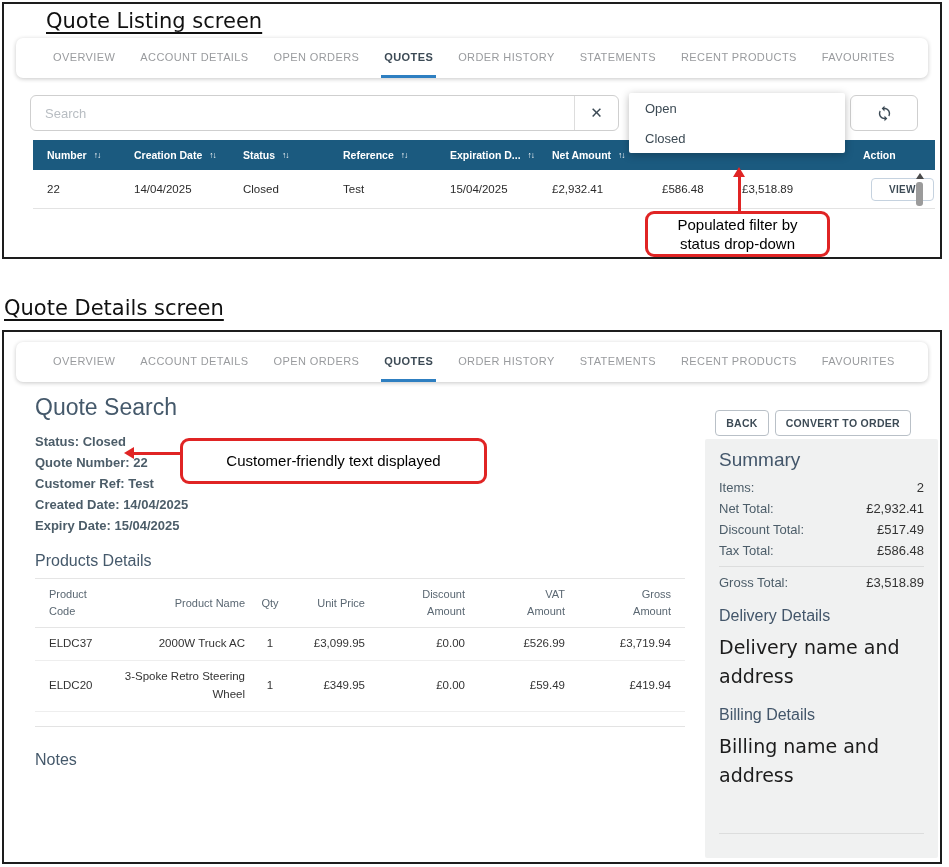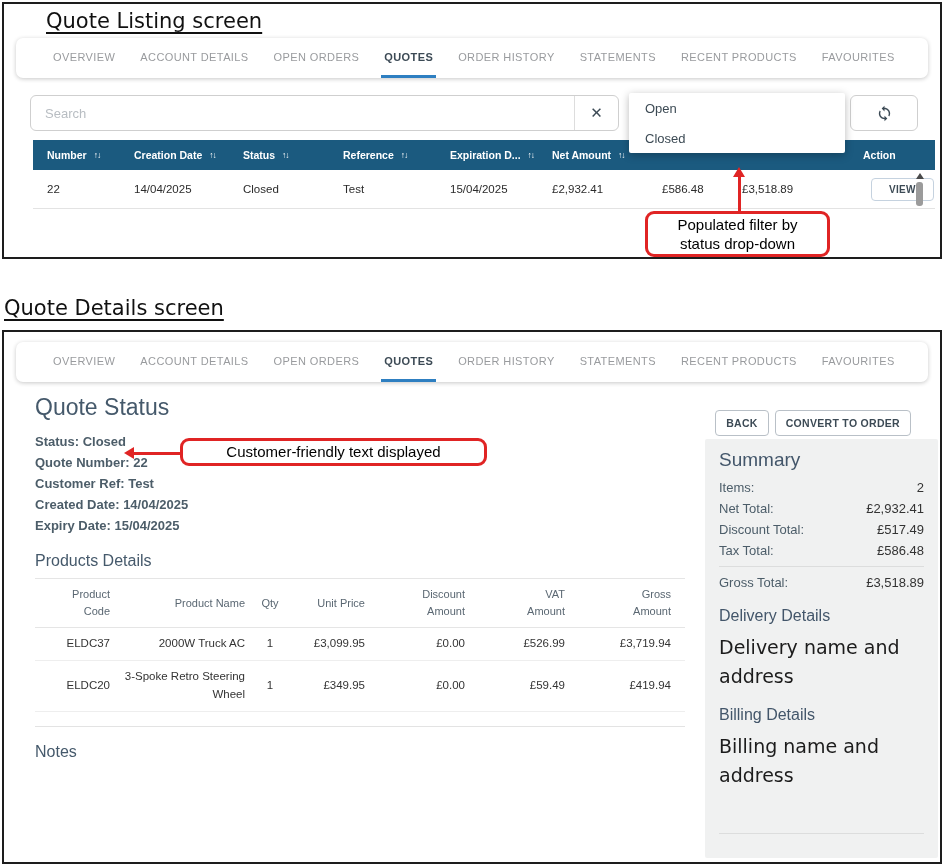--- a/index.html
+++ b/index.html
@@ -61,42 +61,42 @@
   .s2-left{position:absolute;left:31px;top:62px;width:652px;}
   .page-heading{margin:0;font-size:23px;font-weight:400;color:#45596b;}
   .info-line{margin:0;font-size:13px;color:#4c5d69;line-height:21px;font-weight:600;}
   .info-block{margin-top:10px;}
   .sec-heading{margin:0;font-size:16px;font-weight:400;color:#45596b;}
   .products-heading{margin-top:16px;margin-bottom:8px;}
   .ptable{width:650px;border-top:1px solid #e5e5e5;}
   .pt-head,.pt-row{display:grid;grid-template-columns:80px 135px 40px 80px 100px 100px 115px;}
   .pt-head{border-bottom:1px solid #e5e5e5;padding:7px 0;color:#5a6772;font-size:11px;align-items:center;}
   .pt-row{border-bottom:1px solid #eee;padding:7px 0;font-size:11.5px;color:#333;align-items:center;}
-  .pc{padding:0 5px;box-sizing:border-box;line-height:1.55;text-align:right;}
+  .pc{padding:0 5px;box-sizing:border-box;line-height:1.55;}
   .pc.first{padding-left:14px;}
   .pc.last{padding-right:14px;}
   .ta-r{text-align:right;}
   .ta-c{text-align:center;}
   .left-divider{width:650px;border-top:1px solid #e3e3e3;margin-top:14px;}
-  .notes-heading{margin-top:16px;}
+  .notes-heading{margin-top:24px;}
   .s2-actions{position:absolute;top:78px;right:29px;display:flex;gap:6px;z-index:2;}
   .panel{position:absolute;left:701px;top:107px;width:233px;height:419px;background:#f0f1f1;border-radius:2px;
     box-sizing:border-box;padding:10px 14px 12px;display:flex;flex-direction:column;}
   .panel-heading{margin:0 0 6px;font-size:19px;font-weight:400;color:#43566a;}
   .sum-row{display:flex;justify-content:space-between;font-size:13px;color:#4c5d69;line-height:21px;}
   .sum-row .val{color:#333;}
   .sum-divider{border-top:1px solid #dcdddd;margin:5px 0;}
   .panel-sub{margin:14px 0 2px;font-size:16px;font-weight:400;color:#43566a;}
   .addr-text{margin:6px 0 0;font-size:19px;color:#1c1c1c;line-height:1.55;
     font-family:"DejaVu Sans","Liberation Sans",sans-serif;font-weight:400;}
   .panel-spacer{flex:1;}
   .panel-divider{border-top:1px solid #dcdddd;margin-bottom:12px;}
   .panel-buttons{display:flex;justify-content:space-between;}
   .panel-buttons .btn{padding:6px 8px;}
-  .ann2{position:absolute;left:176px;top:106px;width:307px;height:28px;z-index:4;}
+  .ann2{position:absolute;left:176px;top:106px;width:307px;height:46px;z-index:4;}
   .arrow-h{position:absolute;left:129px;top:120px;width:47px;height:3px;background:#e02424;z-index:4;}
   .arrow-h-head{position:absolute;left:-9px;top:-5px;width:0;height:0;border-top:6px solid transparent;
     border-bottom:6px solid transparent;border-right:10px solid #e02424;}
 </style>
 </head>
 <body>
 
 <div class="canvas">
 
   <section class="screen screen1">
@@ -186,21 +186,21 @@
       <span class="tab">RECENT PRODUCTS</span>
       <span class="tab">FAVOURITES</span>
     </nav>
 
     <div class="s2-actions">
       <button class="btn">BACK</button>
       <button class="btn">CONVERT TO ORDER</button>
     </div>
 
     <div class="s2-left">
-      <h2 class="page-heading">Quote Status</h2>
+      <h2 class="page-heading">Quote Search</h2>
       <div class="info-block">
         <p class="info-line">Status: Closed</p>
         <p class="info-line">Quote Number: 22</p>
         <p class="info-line">Customer Ref: Test</p>
         <p class="info-line">Created Date: 14/04/2025</p>
         <p class="info-line">Expiry Date: 15/04/2025</p>
       </div>
 
       <h3 class="sec-heading products-heading">Products Details</h3>
       <div class="ptable">

